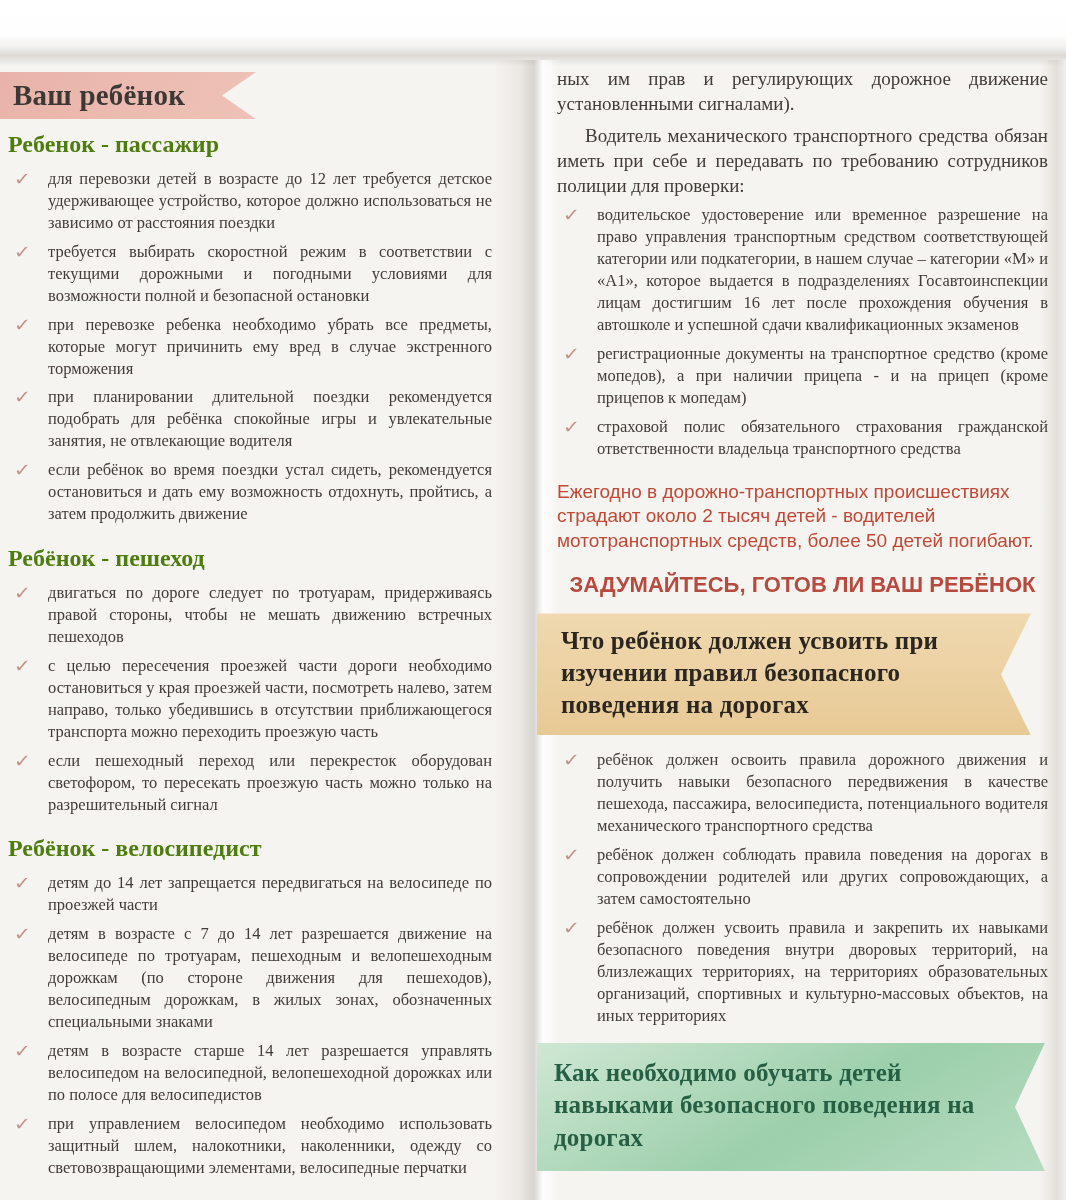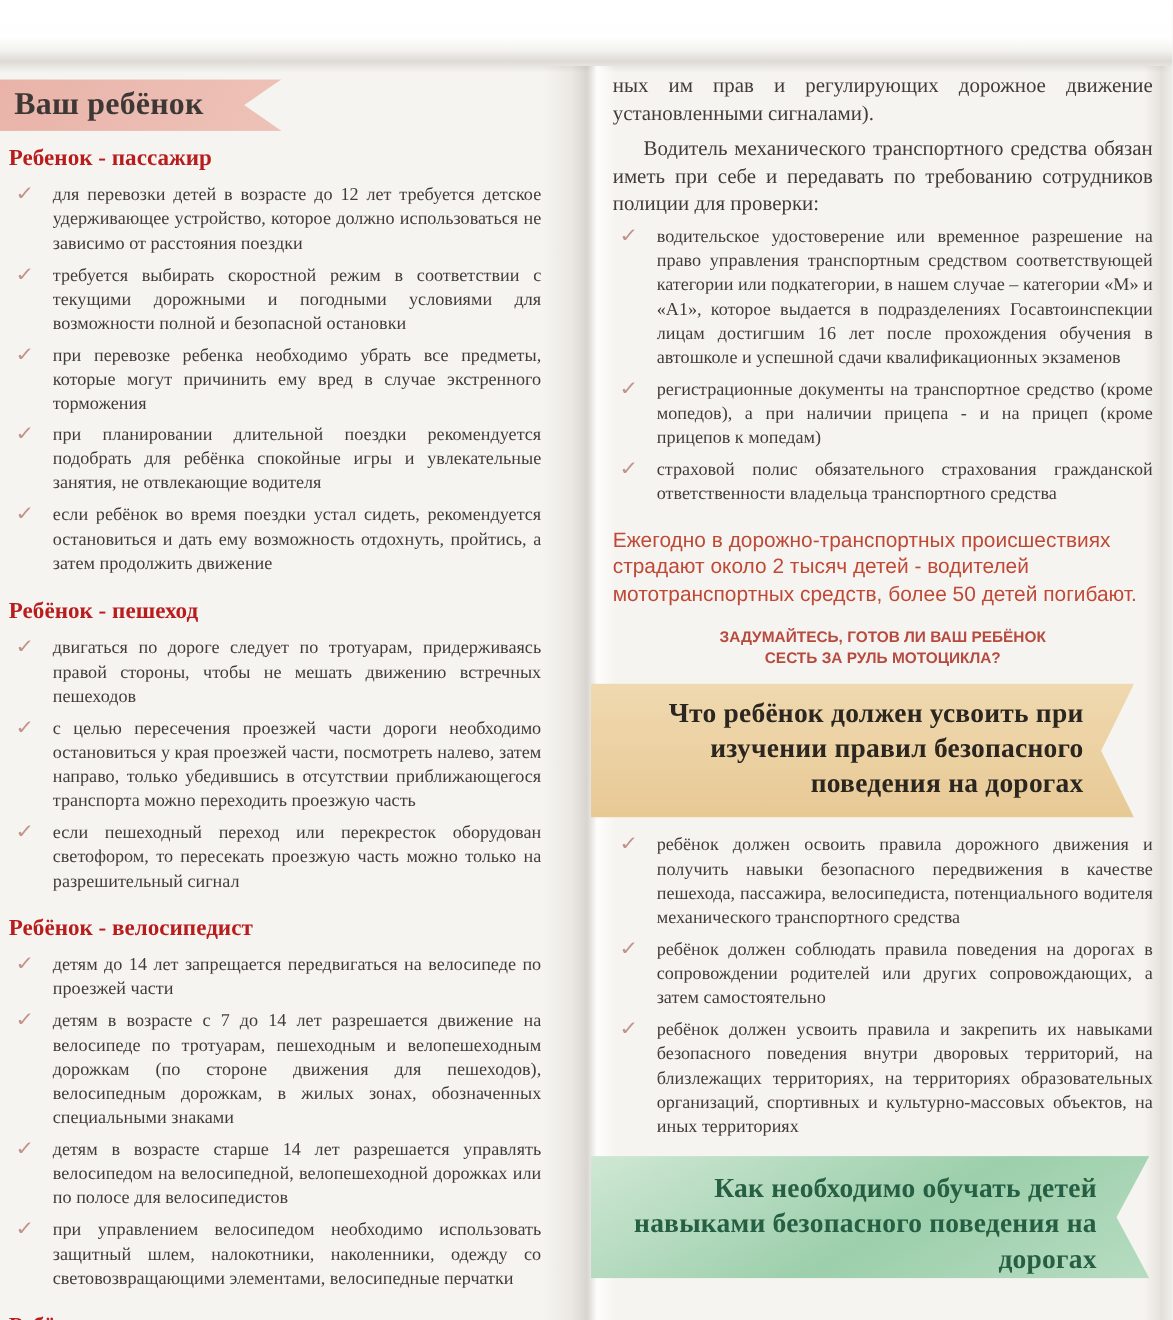--- a/index.html
+++ b/index.html
@@ -13,52 +13,52 @@
     background:linear-gradient(180deg,#ffffff 0%,#fefefe 52%,#f3f2f0 70%,#dddad6 84%,#eceae6 94%,#f6f4f0 100%);}
   .fold{position:absolute;top:60px;bottom:0;left:494px;width:66px;
     background:linear-gradient(90deg,rgba(0,0,0,0) 0%,rgba(95,85,75,0.08) 40%,rgba(95,85,75,0.20) 60%,rgba(255,255,255,0.85) 74%,rgba(255,255,255,0) 100%);}
   .edge-right{position:absolute;top:60px;bottom:0;right:0;width:26px;
     background:linear-gradient(90deg,rgba(0,0,0,0) 0%,rgba(120,110,100,0.10) 45%,rgba(170,163,155,0.25) 62%,#f0eeea 100%);}
   .col{position:absolute;top:66px;}
   .col-left{left:8px;width:484px;}
   .col-right{left:557px;width:491px;}
 
   .ribbon{box-sizing:border-box;display:flex;align-items:center;
-    font-weight:bold;letter-spacing:.2px;text-align:right;}
+    font-weight:bold;letter-spacing:.2px;}
   .ribbon.pink{
     margin:6px 0 12px -8px;width:256px;height:47px;padding-left:13px;
     font-size:29px;color:#3d3835;
     background:linear-gradient(115deg,var(--banner-pink,#e9b3a9),#eec2b8);
     clip-path:polygon(0 0,100% 0,calc(100% - 34px) 50%,100% 100%,0 100%);}
   .ribbon.beige{
     margin:12px 0 14px -20px;width:494px;padding:12px 46px 14px 24px;
     font-size:25px;line-height:1.28;color:var(--banner-beige-text,#2c2620);
     background:linear-gradient(180deg,var(--banner-beige-1,#f0d9b0),var(--banner-beige-2,#e7c995));
     clip-path:polygon(0 0,100% 0,calc(100% - 30px) 50%,100% 100%,0 100%);}
   .ribbon.green{
-    margin:16px 0 14px -20px;width:508px;padding:14px 48px 0 17px;
+    margin:16px 0 14px -20px;width:508px;padding:14px 48px 17px 17px;
     font-size:25px;line-height:1.3;color:var(--banner-green-text,#265f43);
     background:linear-gradient(150deg,var(--banner-green-1,#cfe7d4) 0%,var(--banner-green-2,#9ccfab) 55%,#b7dcc1 100%);
     clip-path:polygon(0 0,100% 0,calc(100% - 30px) 50%,100% 100%,0 100%);}
 
-  h2{font-size:21px;margin:20px 0 10px;color:#b91c1c;font-weight:bold;}
+  h2{font-size:24px;margin:20px 0 10px;color:#4d7c0f;font-weight:bold;}
   .col-left h2:first-of-type{margin-top:10px;}
   p{font-size:19px;line-height:1.33;text-align:justify;margin:0 0 6px;}
   p.indent{text-indent:28px;}
   ul{list-style:none;margin:2px 0 6px;padding:0;}
   li{position:relative;font-size:16.5px;line-height:1.33;text-align:justify;
     padding-left:40px;margin:0 0 7px;}
   .chk{position:absolute;left:7px;top:-1px;font-size:18px;
     font-family:"DejaVu Sans",sans-serif;transform:scaleX(1.15);}
   .chk.rose{color:var(--check-rose,#c3938a);}
   .stats{font-family:"Liberation Sans","DejaVu Sans",sans-serif;
     font-weight:normal;font-size:19px;line-height:1.3;text-align:left;
     color:var(--accent-red,#bf4936);margin:20px 0 12px;}
   .question{font-family:"Liberation Sans","DejaVu Sans",sans-serif;
-    font-weight:bold;font-size:14px;line-height:1.35;text-align:center;
+    font-weight:bold;font-size:22px;line-height:1.35;text-align:center;
     color:var(--question-red,#b74a3f);margin:16px 0 14px;}
 </style>
 </head>
 <body>
 
 <div class="scan-top"></div>
 <div class="fold"></div>
 <div class="edge-right"></div>
 
 <div class="col col-left">
@@ -100,21 +100,20 @@
   <ul>
     <li><span class="chk rose">✓</span><span>водительское удостоверение или временное разрешение на право управления транспортным средством соответствующей категории или подкатегории, в нашем случае – категории «М» и «А1», которое выдается в подразделениях Госавтоинспекции лицам достигшим 16 лет после прохождения обучения в автошколе и успешной сдачи квалификационных экзаменов</span></li>
     <li><span class="chk rose">✓</span><span>регистрационные документы на транспортное средство (кроме мопедов), а при наличии прицепа - и на прицеп (кроме прицепов к мопедам)</span></li>
     <li><span class="chk rose">✓</span><span>страховой полис обязательного страхования гражданской ответственности владельца транспортного средства</span></li>
   </ul>
 
   <p class="stats">Ежегодно в дорожно-транспортных происшествиях страдают около 2 тысяч детей - водителей мототранспортных средств, более 50 детей погибают.</p>
 
   <p class="question">
     <span>ЗАДУМАЙТЕСЬ, ГОТОВ ЛИ ВАШ РЕБЁНОК</span><br>
-    <span>СЕСТЬ ЗА РУЛЬ МОТОЦИКЛА?</span>
   </p>
 
   <div class="ribbon beige">
     <span>Что ребёнок должен усвоить при изучении правил безопасного поведения на дорогах</span>
   </div>
   <ul>
     <li><span class="chk rose">✓</span><span>ребёнок должен освоить правила дорожного движения и получить навыки безопасного передвижения в качестве пешехода, пассажира, велосипедиста, потенциального водителя механического транспортного средства</span></li>
     <li><span class="chk rose">✓</span><span>ребёнок должен соблюдать правила поведения на дорогах в сопровождении родителей или других сопровождающих, а затем самостоятельно</span></li>
     <li><span class="chk rose">✓</span><span>ребёнок должен усвоить правила и закрепить их навыками безопасного поведения внутри дворовых территорий, на близлежащих территориях, на территориях образовательных организаций, спортивных и культурно-массовых объектов, на иных территориях</span></li>
   </ul>

